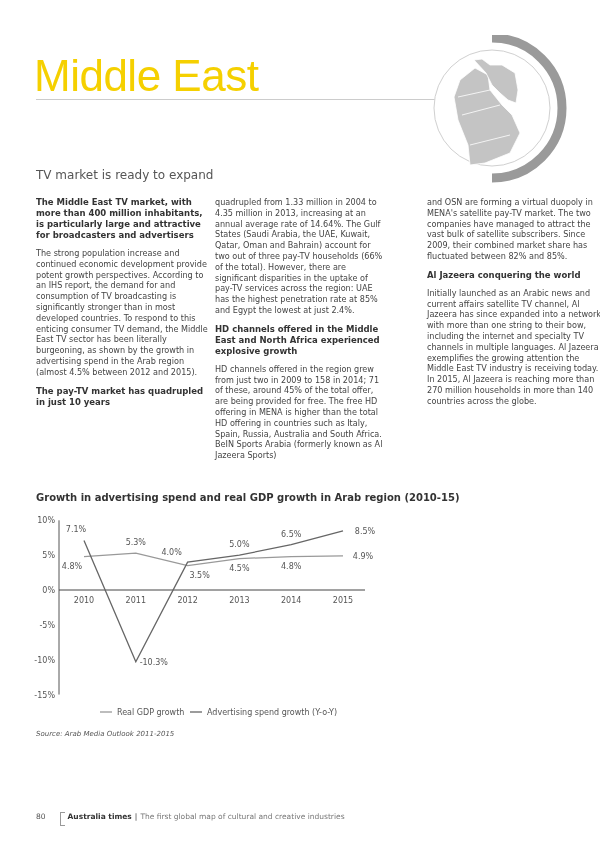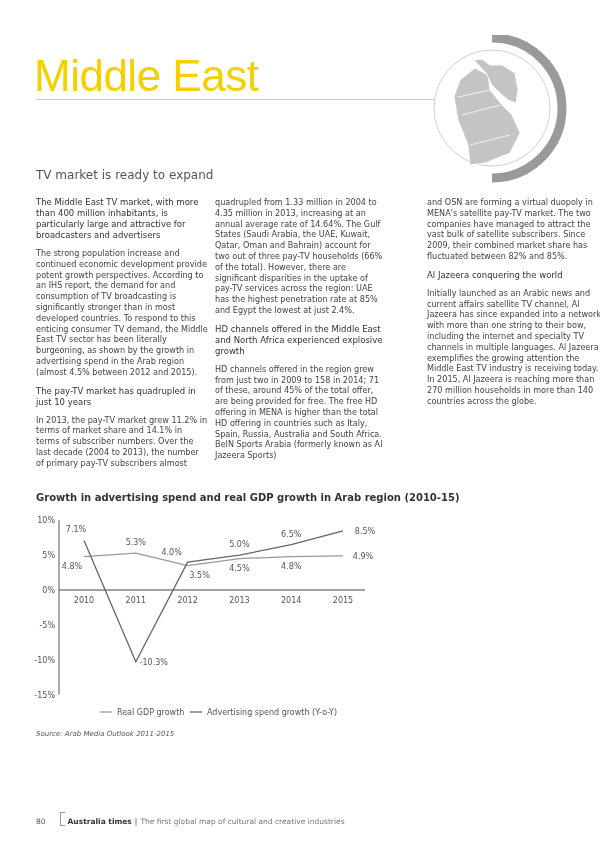--- a/index.html
+++ b/index.html
@@ -5,27 +5,27 @@
   html, body { margin: 0; padding: 0; background: #fff; }
   body { width: 600px; height: 848px; position: relative; overflow: hidden;
          font-family: "DejaVu Sans", sans-serif; color: #333; }
   .title { position: absolute; left: 34px; top: 54px; font-family: Liberation Sans, sans-serif;
            font-size: 44px; color: #f5d000; letter-spacing: -0.5px; line-height: 1; }
   .title-rule { position: absolute; left: 36px; top: 99px; width: 400px; height: 1px; background: #ccc; }
   .globe { position: absolute; left: 430px; top: 35px; width: 140px; height: 160px; }
   .subtitle { position: absolute; left: 36px; top: 168px; font-size: 12px; font-weight: normal; color: #555; }
   .col { position: absolute; top: 197px; width: 172px; font-size: 8.1px; line-height: 10.8px; color: #444; }
   .col p { margin: 0 0 8px 0; }
-  .col h4 { margin: 0 0 7px 0; font-size: 8.5px; line-height: 11px; font-weight: normal; color: #333; }
+  .col h4 { margin: 0 0 7px 0; font-size: 8.5px; line-height: 11px; font-weight: bold; color: #333; }
   .col1 { left: 36px; } .col2 { left: 215px; } .col3 { left: 391px; width: 180px; margin-left: 36px; }
   .chart-title { position: absolute; left: 36px; top: 492px; font-size: 10px; font-weight: bold; color: #333; }
   .chart { position: absolute; left: 0; top: 500px; }
   .chart text { font-family: "DejaVu Sans", sans-serif; font-size: 8px; fill: #555; }
   .source { position: absolute; left: 36px; top: 730px; font-size: 7px; color: #555; font-style: italic; }
-  .footer { position: absolute; left: 36px; top: 812px; font-size: 7.5px; color: #777; display: flex; align-items: flex-end; }
+  .footer { position: absolute; left: 36px; top: 812px; font-size: 7.5px; color: #777; display: flex; align-items: flex-start; }
   .footer .pg { margin-right: 14px; color: #555; }
   .footer .brk { display: inline-block; width: 4px; height: 12px; border-left: 1px solid #999; border-top: 1px solid #999; border-bottom: 1px solid #999; margin-right: 3px; }
   .footer .brand { font-weight: bold; color: #333; }
   .footer .sep { margin: 0 3px; color: #333; }
 </style>
 </head>
 <body>
 
 <div class="title">Middle East</div>
 <div class="title-rule"></div>
@@ -37,21 +37,20 @@
   <path d="M44 25 L52 24 L60 30 L72 30 L85 38 L88 55 L86 68 L78 65 L70 58 L62 50 L56 38 Z" fill="#c4c4c4" stroke="#fff" stroke-width="0.8"></path>
   <path d="M28 62 L60 55 M40 110 L80 100 M32 80 L70 70" stroke="#fff" stroke-width="0.8" fill="none"></path>
 </svg>
 
 <div class="subtitle">TV market is ready to expand</div>
 
 <div class="col col1">
   <h4>The Middle East TV market, with more than 400 million inhabitants, is particularly large and attractive for broadcasters and advertisers</h4>
   <p>The strong population increase and continued economic development provide potent growth perspectives. According to an IHS report, the demand for and consumption of TV broadcasting is significantly stronger than in most developed countries. To respond to this enticing consumer TV demand, the Middle East TV sector has been literally burgeoning, as shown by the growth in advertising spend in the Arab region (almost 4.5% between 2012 and 2015).</p>
   <h4>The pay-TV market has quadrupled in just 10 years</h4>
-  <p>In 2013, the pay-TV market grew 11.2% in terms of market share and 14.1% in terms of subscriber numbers. Over the last decade (2004 to 2013), the number of primary pay-TV subscribers almost</p>
 </div>
 <div class="col col2">
   <p>quadrupled from 1.33 million in 2004 to 4.35 million in 2013, increasing at an annual average rate of 14.64%. The Gulf States (Saudi Arabia, the UAE, Kuwait, Qatar, Oman and Bahrain) account for two out of three pay-TV households (66% of the total). However, there are significant disparities in the uptake of pay-TV services across the region: UAE has the highest penetration rate at 85% and Egypt the lowest at just 2.4%.</p>
   <h4>HD channels offered in the Middle East and North Africa experienced explosive growth</h4>
   <p>HD channels offered in the region grew from just two in 2009 to 158 in 2014; 71 of these, around 45% of the total offer, are being provided for free. The free HD offering in MENA is higher than the total HD offering in countries such as Italy, Spain, Russia, Australia and South Africa. BeIN Sports Arabia (formerly known as Al Jazeera Sports)</p>
 </div>
 <div class="col col3">
   <p>and OSN are forming a virtual duopoly in MENA's satellite pay-TV market. The two companies have managed to attract the vast bulk of satellite subscribers. Since 2009, their combined market share has fluctuated between 82% and 85%.</p>
   <h4>Al Jazeera conquering the world</h4>
   <p>Initially launched as an Arabic news and current affairs satellite TV channel, Al Jazeera has since expanded into a network with more than one string to their bow, including the internet and specialty TV channels in multiple languages. Al Jazeera exemplifies the growing attention the Middle East TV industry is receiving today. In 2015, Al Jazeera is reaching more than 270 million households in more than 140 countries across the globe.</p>

